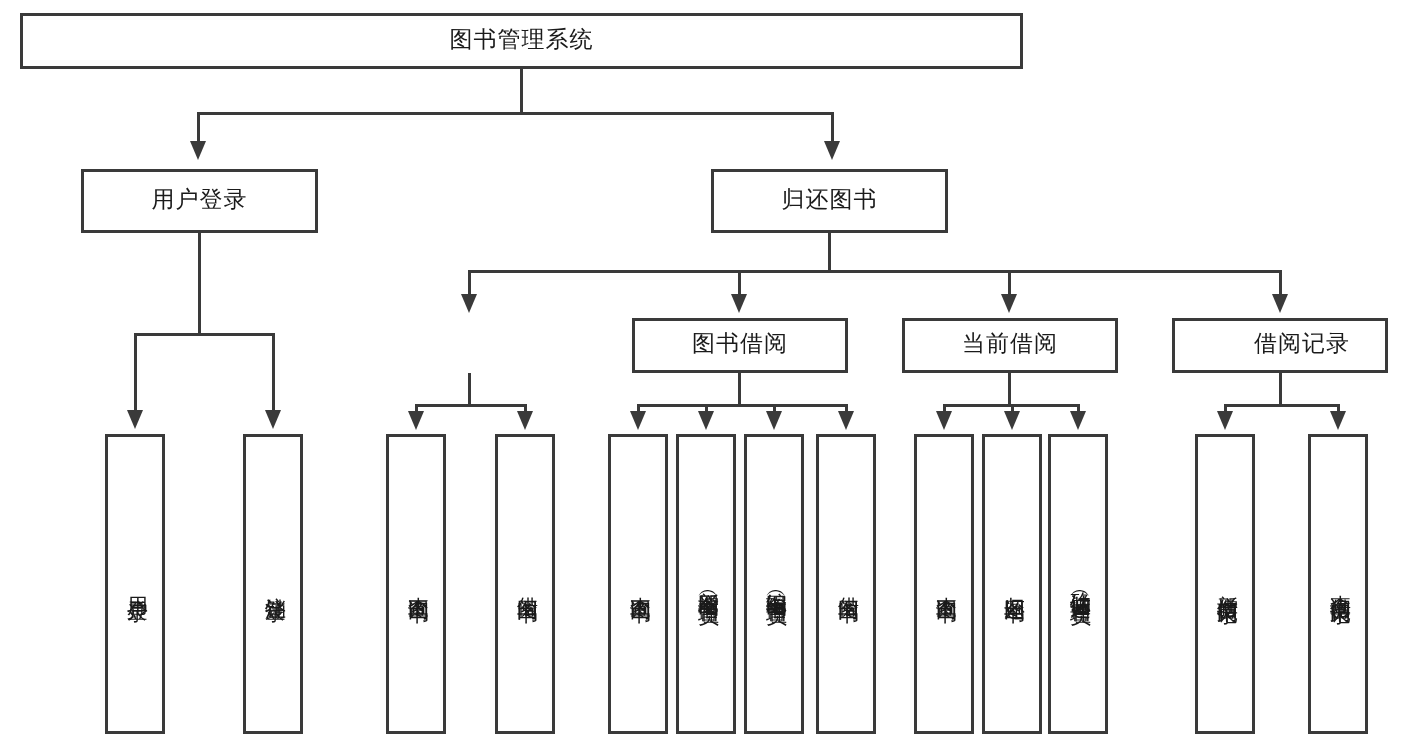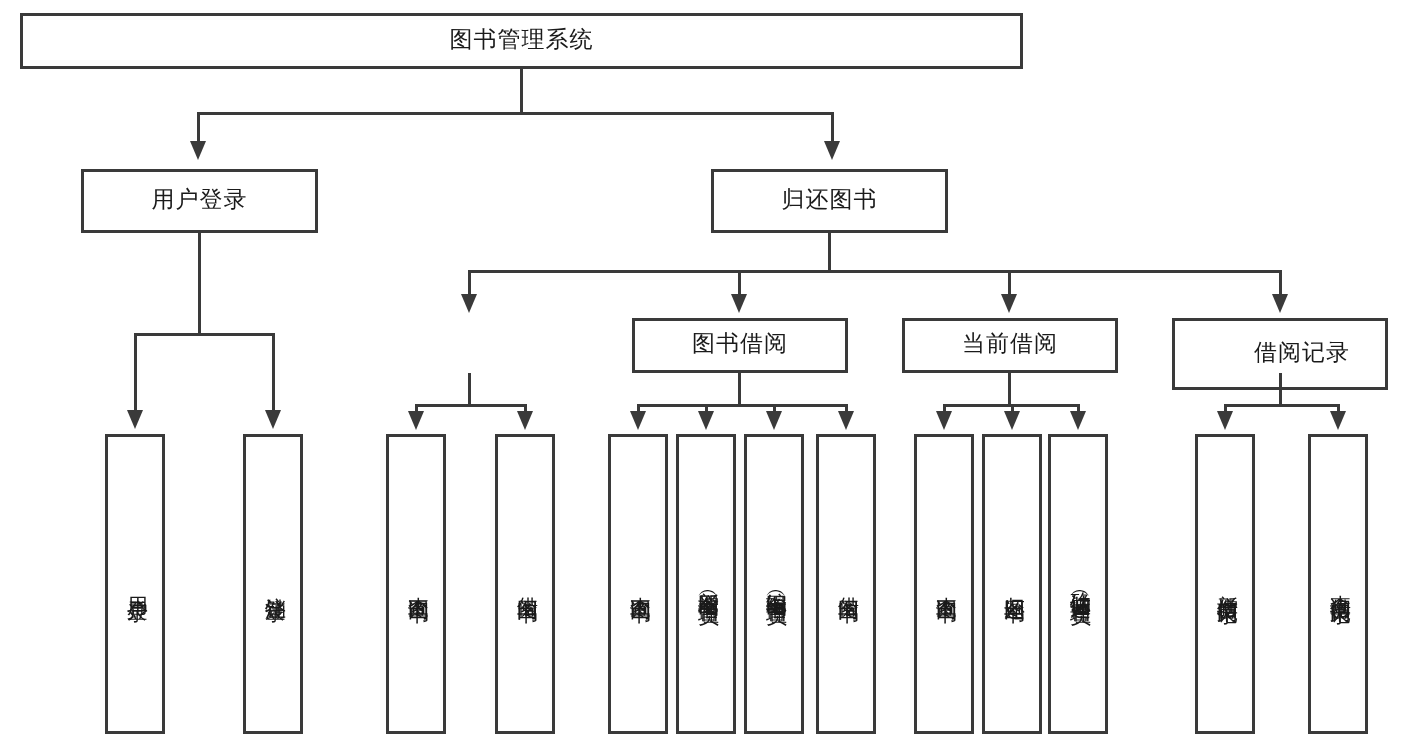--- a/index.html
+++ b/index.html
@@ -127,21 +127,21 @@
   <div class="arrow" style="left:731px; top:294px;"></div>
   <div class="arrow" style="left:1001px; top:294px;"></div>
   <div class="arrow" style="left:1272px; top:294px;"></div>
 
   <div class="node" style="left:902px; top:318px; width:216px; height:55px;">
     <span class="label">当前借阅</span>
   </div>
   <div class="node" style="left:632px; top:318px; width:216px; height:55px;">
     <span class="label">图书借阅</span>
   </div>
-  <div class="node" style="left:1172px; top:318px; width:216px; height:72px;padding-left:44px;">
+  <div class="node" style="left:1172px; top:318px; width:216px; height:55px;padding-left:44px;">
     <span class="label">借阅记录</span>
   </div>
 
   <div class="edge v" style="left:468px; top:373px; height:33px;"></div>
   <div class="edge h" style="left:415px; top:404px; width:112px;"></div>
   <div class="edge v" style="left:415px; top:404px; height:8px;"></div>
   <div class="edge v" style="left:524px; top:404px; height:8px;"></div>
   <div class="arrow" style="left:408px; top:411px;"></div>
   <div class="arrow" style="left:517px; top:411px;"></div>
 

